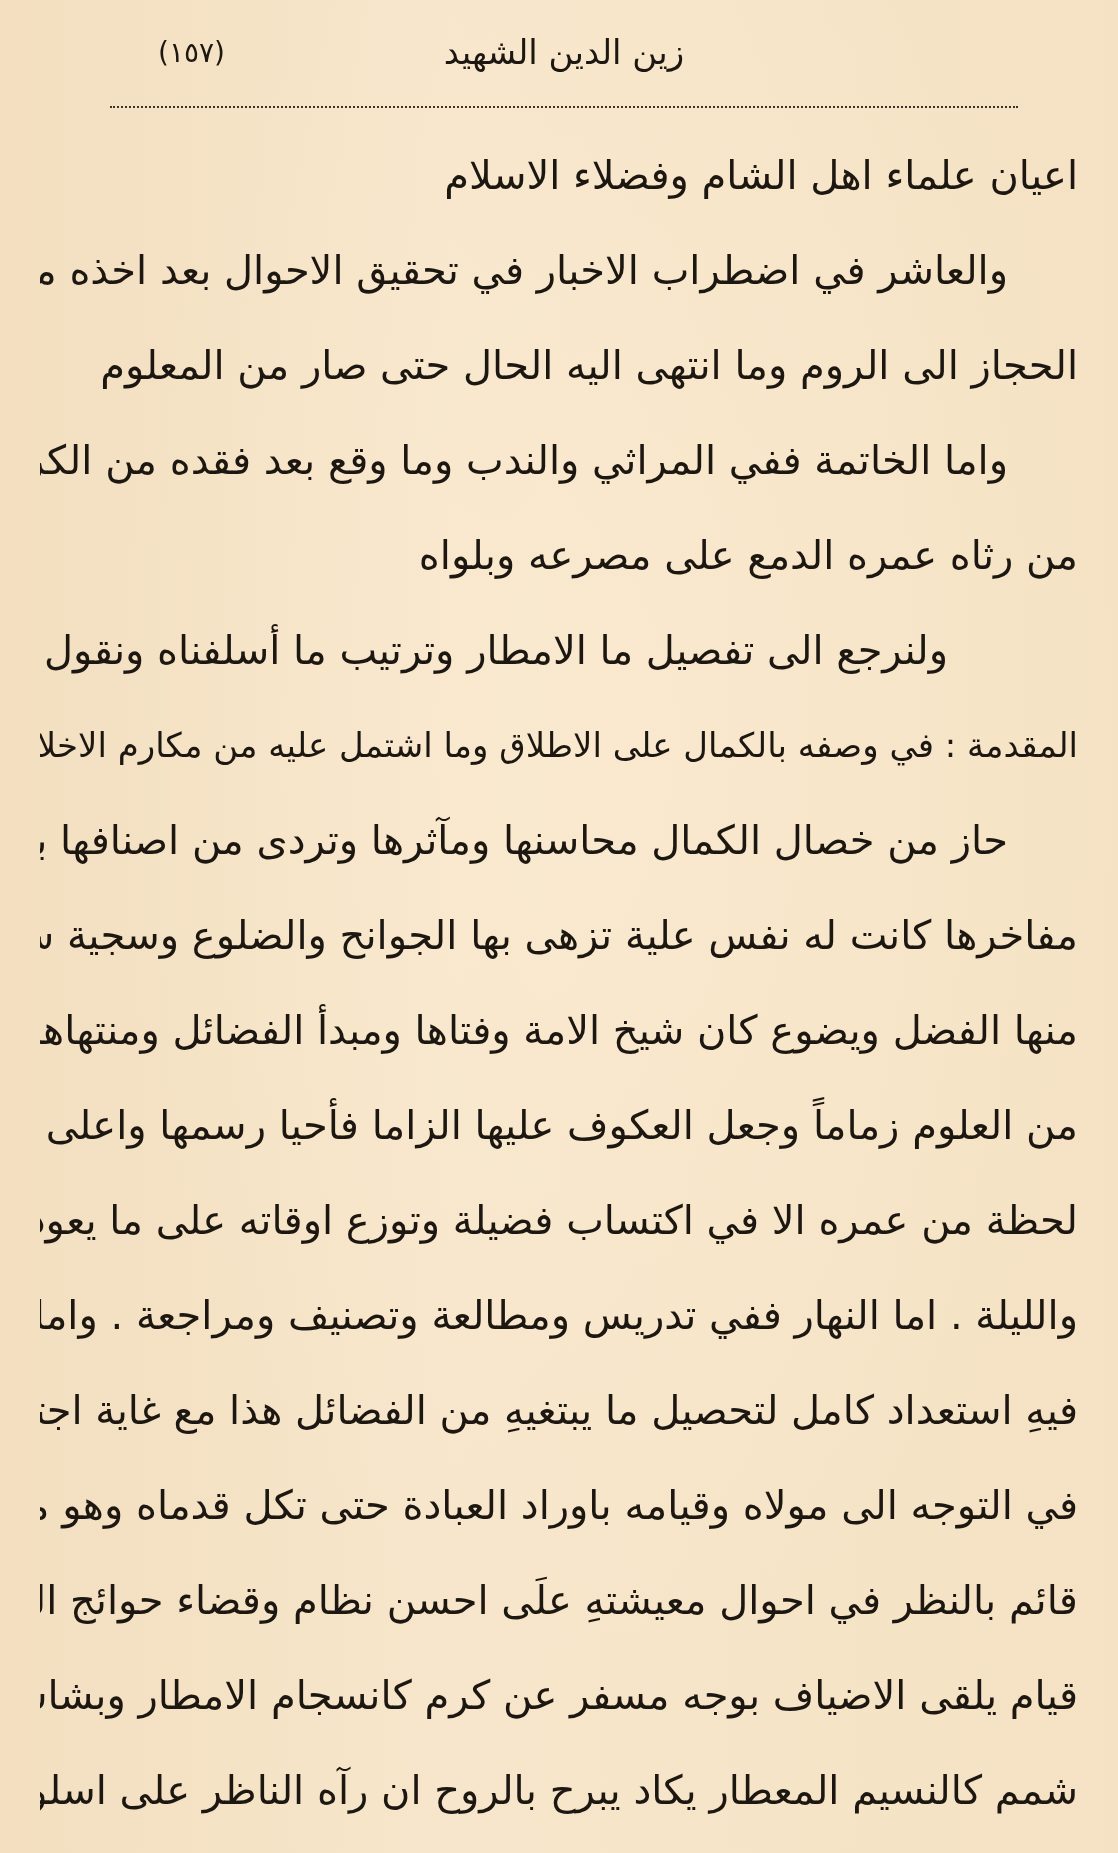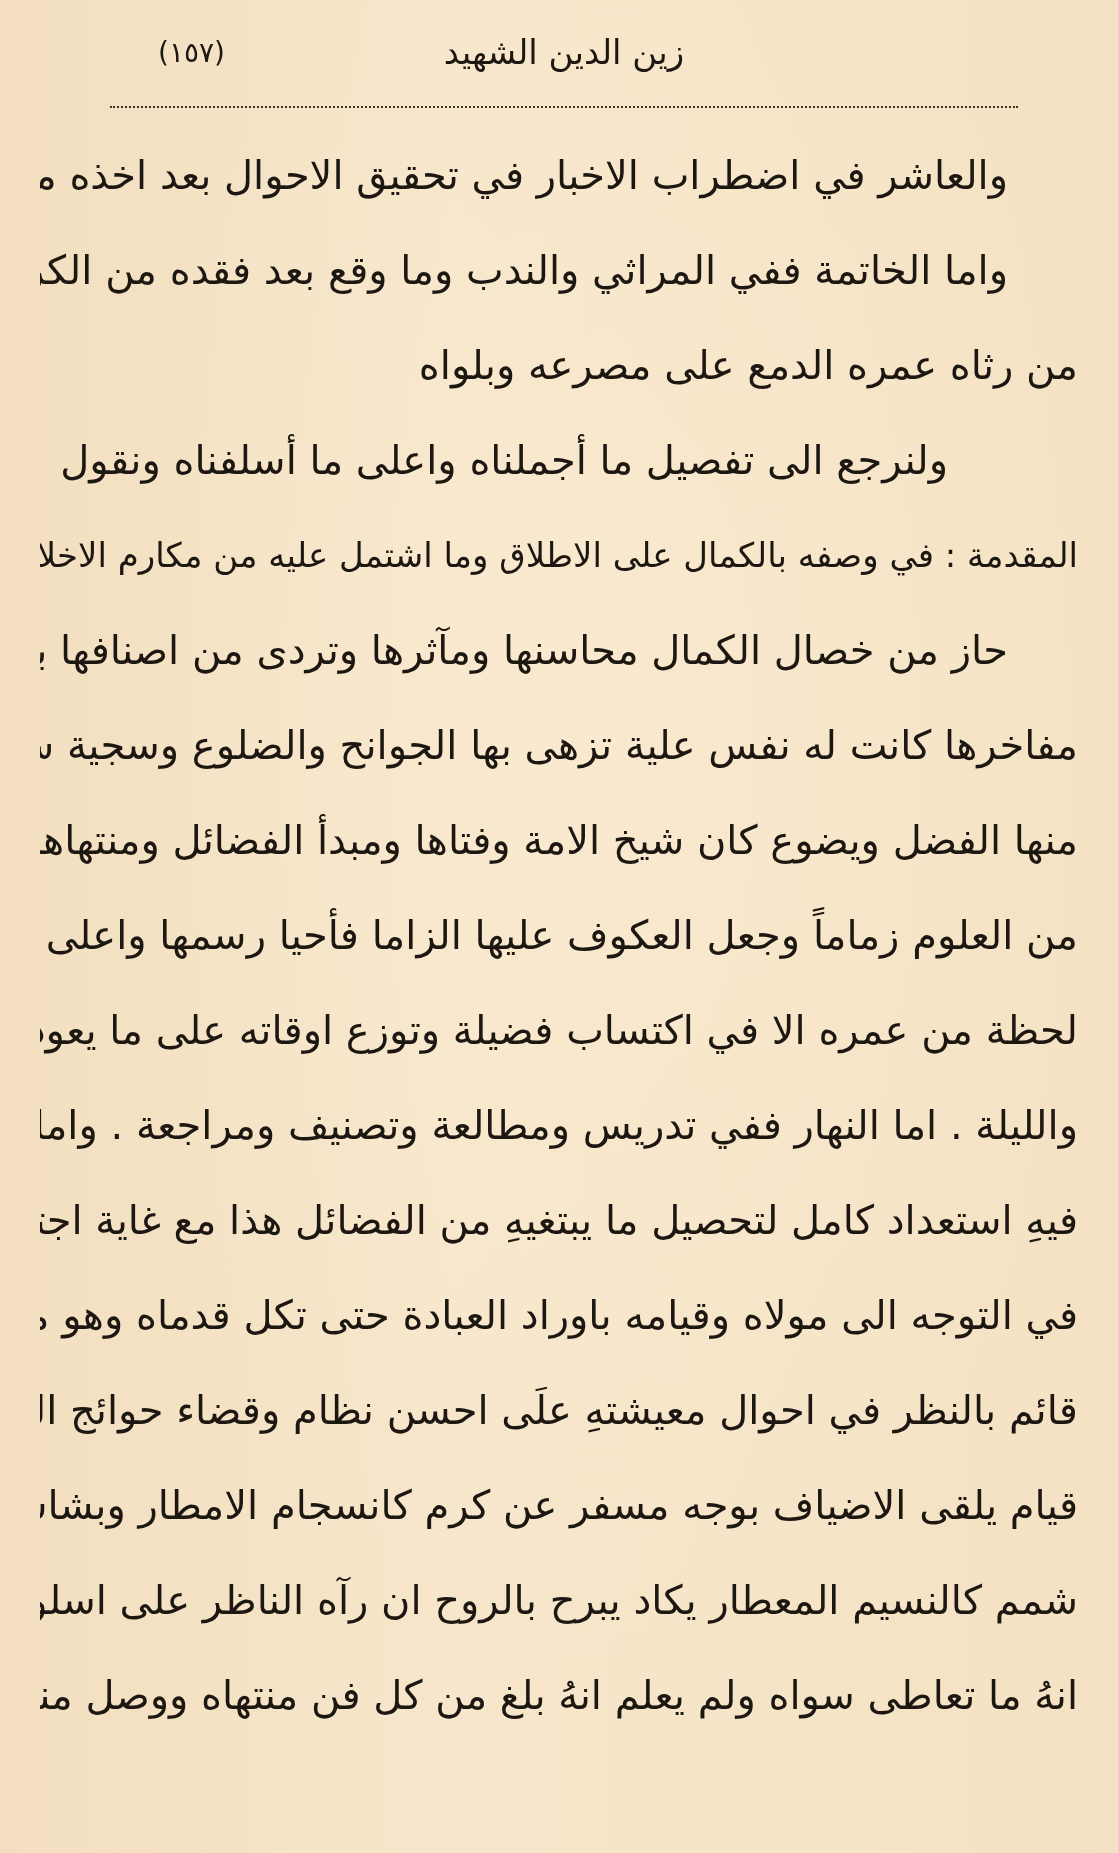--- a/index.html
+++ b/index.html
@@ -83,24 +83,26 @@
 
 <div class="page">
 
   <div class="header">
     <span class="page-number">(١٥٧)</span>
     <div class="running-title">زين الدين الشهيد</div>
     <div class="header-rule"></div>
   </div>
 
   <div class="body-text">
+    <div class="line short">اعيان علماء اهل الشام وفضلاء الاسلام</div>
     <div class="line indent">والعاشر في اضطراب الاخبار في تحقيق الاحوال بعد اخذه من</div>
+    <div class="line short">الحجاز الى الروم وما انتهى اليه الحال حتى صار من المعلوم</div>
     <div class="line indent">واما الخاتمة ففي المراثي والندب وما وقع بعد فقده من الكرب وبيان</div>
     <div class="line short">من رثاه عمره الدمع على مصرعه وبلواه</div>
-    <div class="line center-indent">ولنرجع الى تفصيل ما أجملناه واعلى ما أسلفناه ونقول</div>
+    <div class="line center-indent">ولنرجع الى تفصيل ما الامطار وترتيب ما أسلفناه ونقول</div>
     <div class="line small">المقدمة : في وصفه بالكمال على الاطلاق وما اشتمل عليه من مكارم الاخلاق</div>
     <div class="line indent">حاز من خصال الكمال محاسنها ومآثرها وتردى من اصنافها بانواع</div>
     <div class="line">مفاخرها كانت له نفس علية تزهى بها الجوانح والضلوع وسجية سنية يفوح</div>
     <div class="line">منها الفضل ويضوع كان شيخ الامة وفتاها ومبدأ الفضائل ومنتهاها ملك</div>
     <div class="line">من العلوم زماماً وجعل العكوف عليها الزاما فأحيا رسمها واعلى اسمها لم يصرف</div>
     <div class="line">لحظة من عمره الا في اكتساب فضيلة وتوزع اوقاته على ما يعود نفعه في اليوم</div>
     <div class="line">والليلة . اما النهار ففي تدريس ومطالعة وتصنيف ومراجعة . واما الليل فله</div>
     <div class="line">فيهِ استعداد كامل لتحصيل ما يبتغيهِ من الفضائل هذا مع غاية اجتهاده</div>
     <div class="line">في التوجه الى مولاه وقيامه باوراد العبادة حتى تكل قدماه وهو مع ذلك</div>
     <div class="line">قائم بالنظر في احوال معيشتهِ علَى احسن نظام وقضاء حوائج المحتاجين باتم</div>

